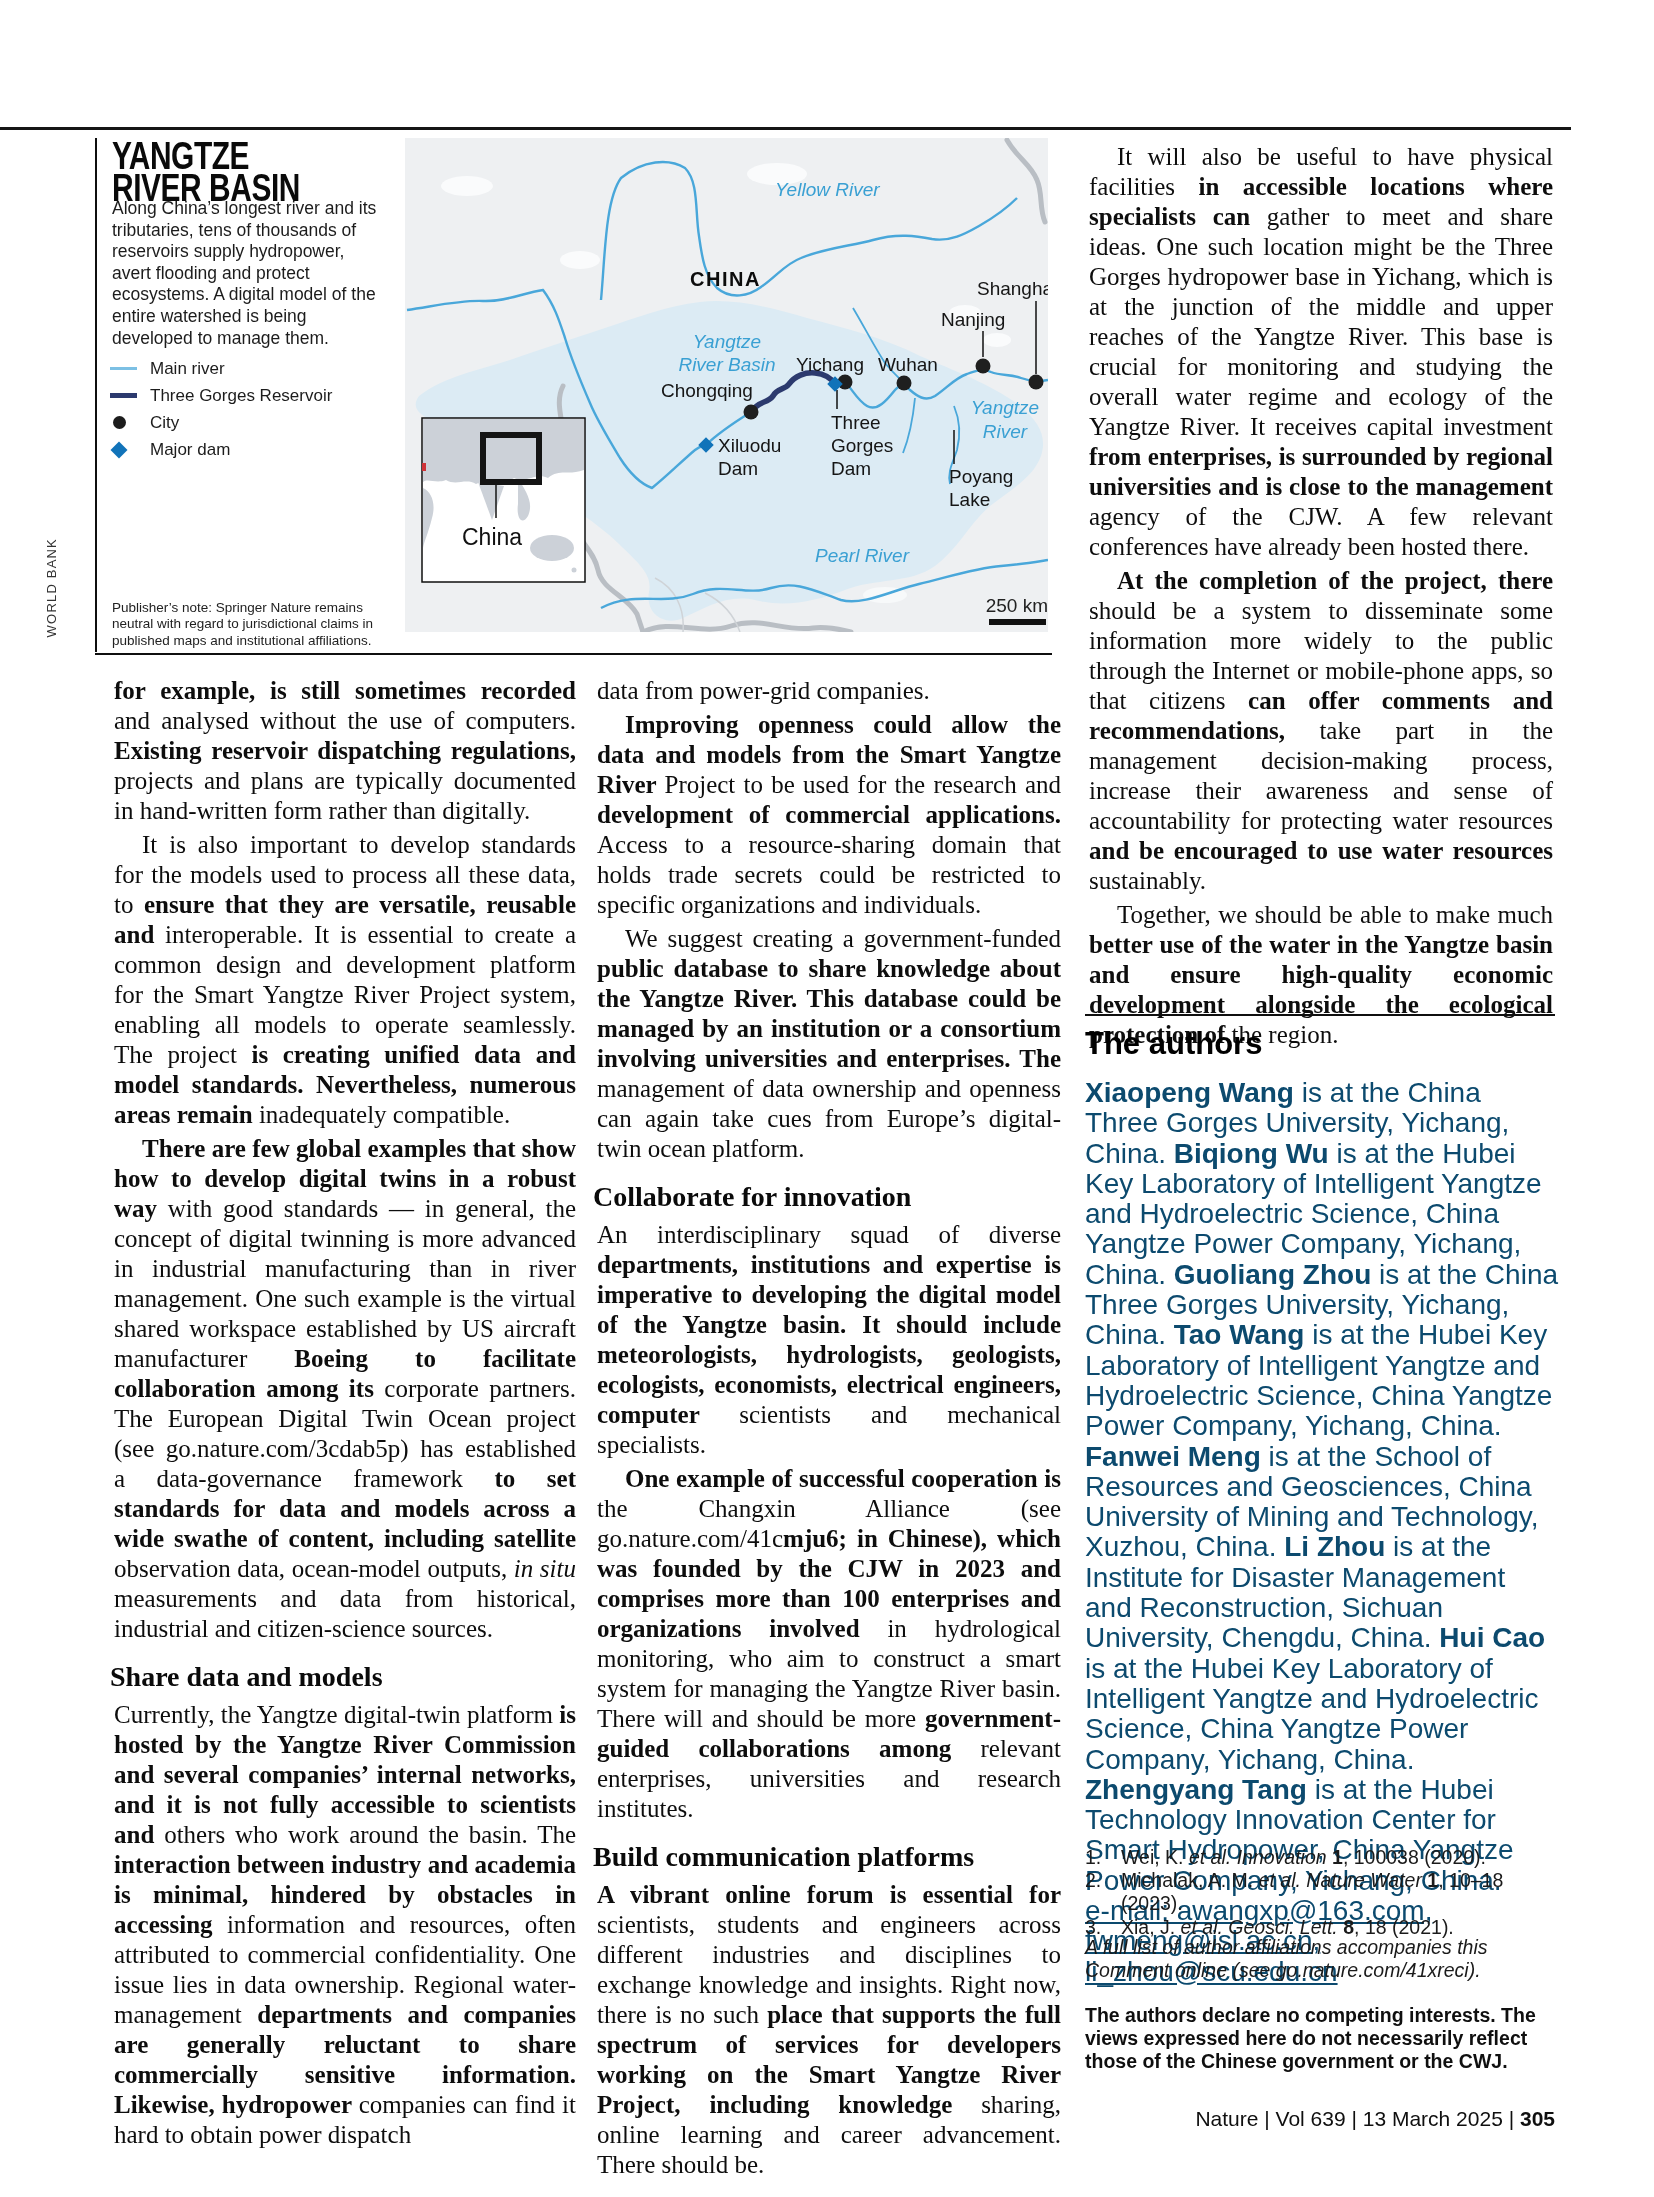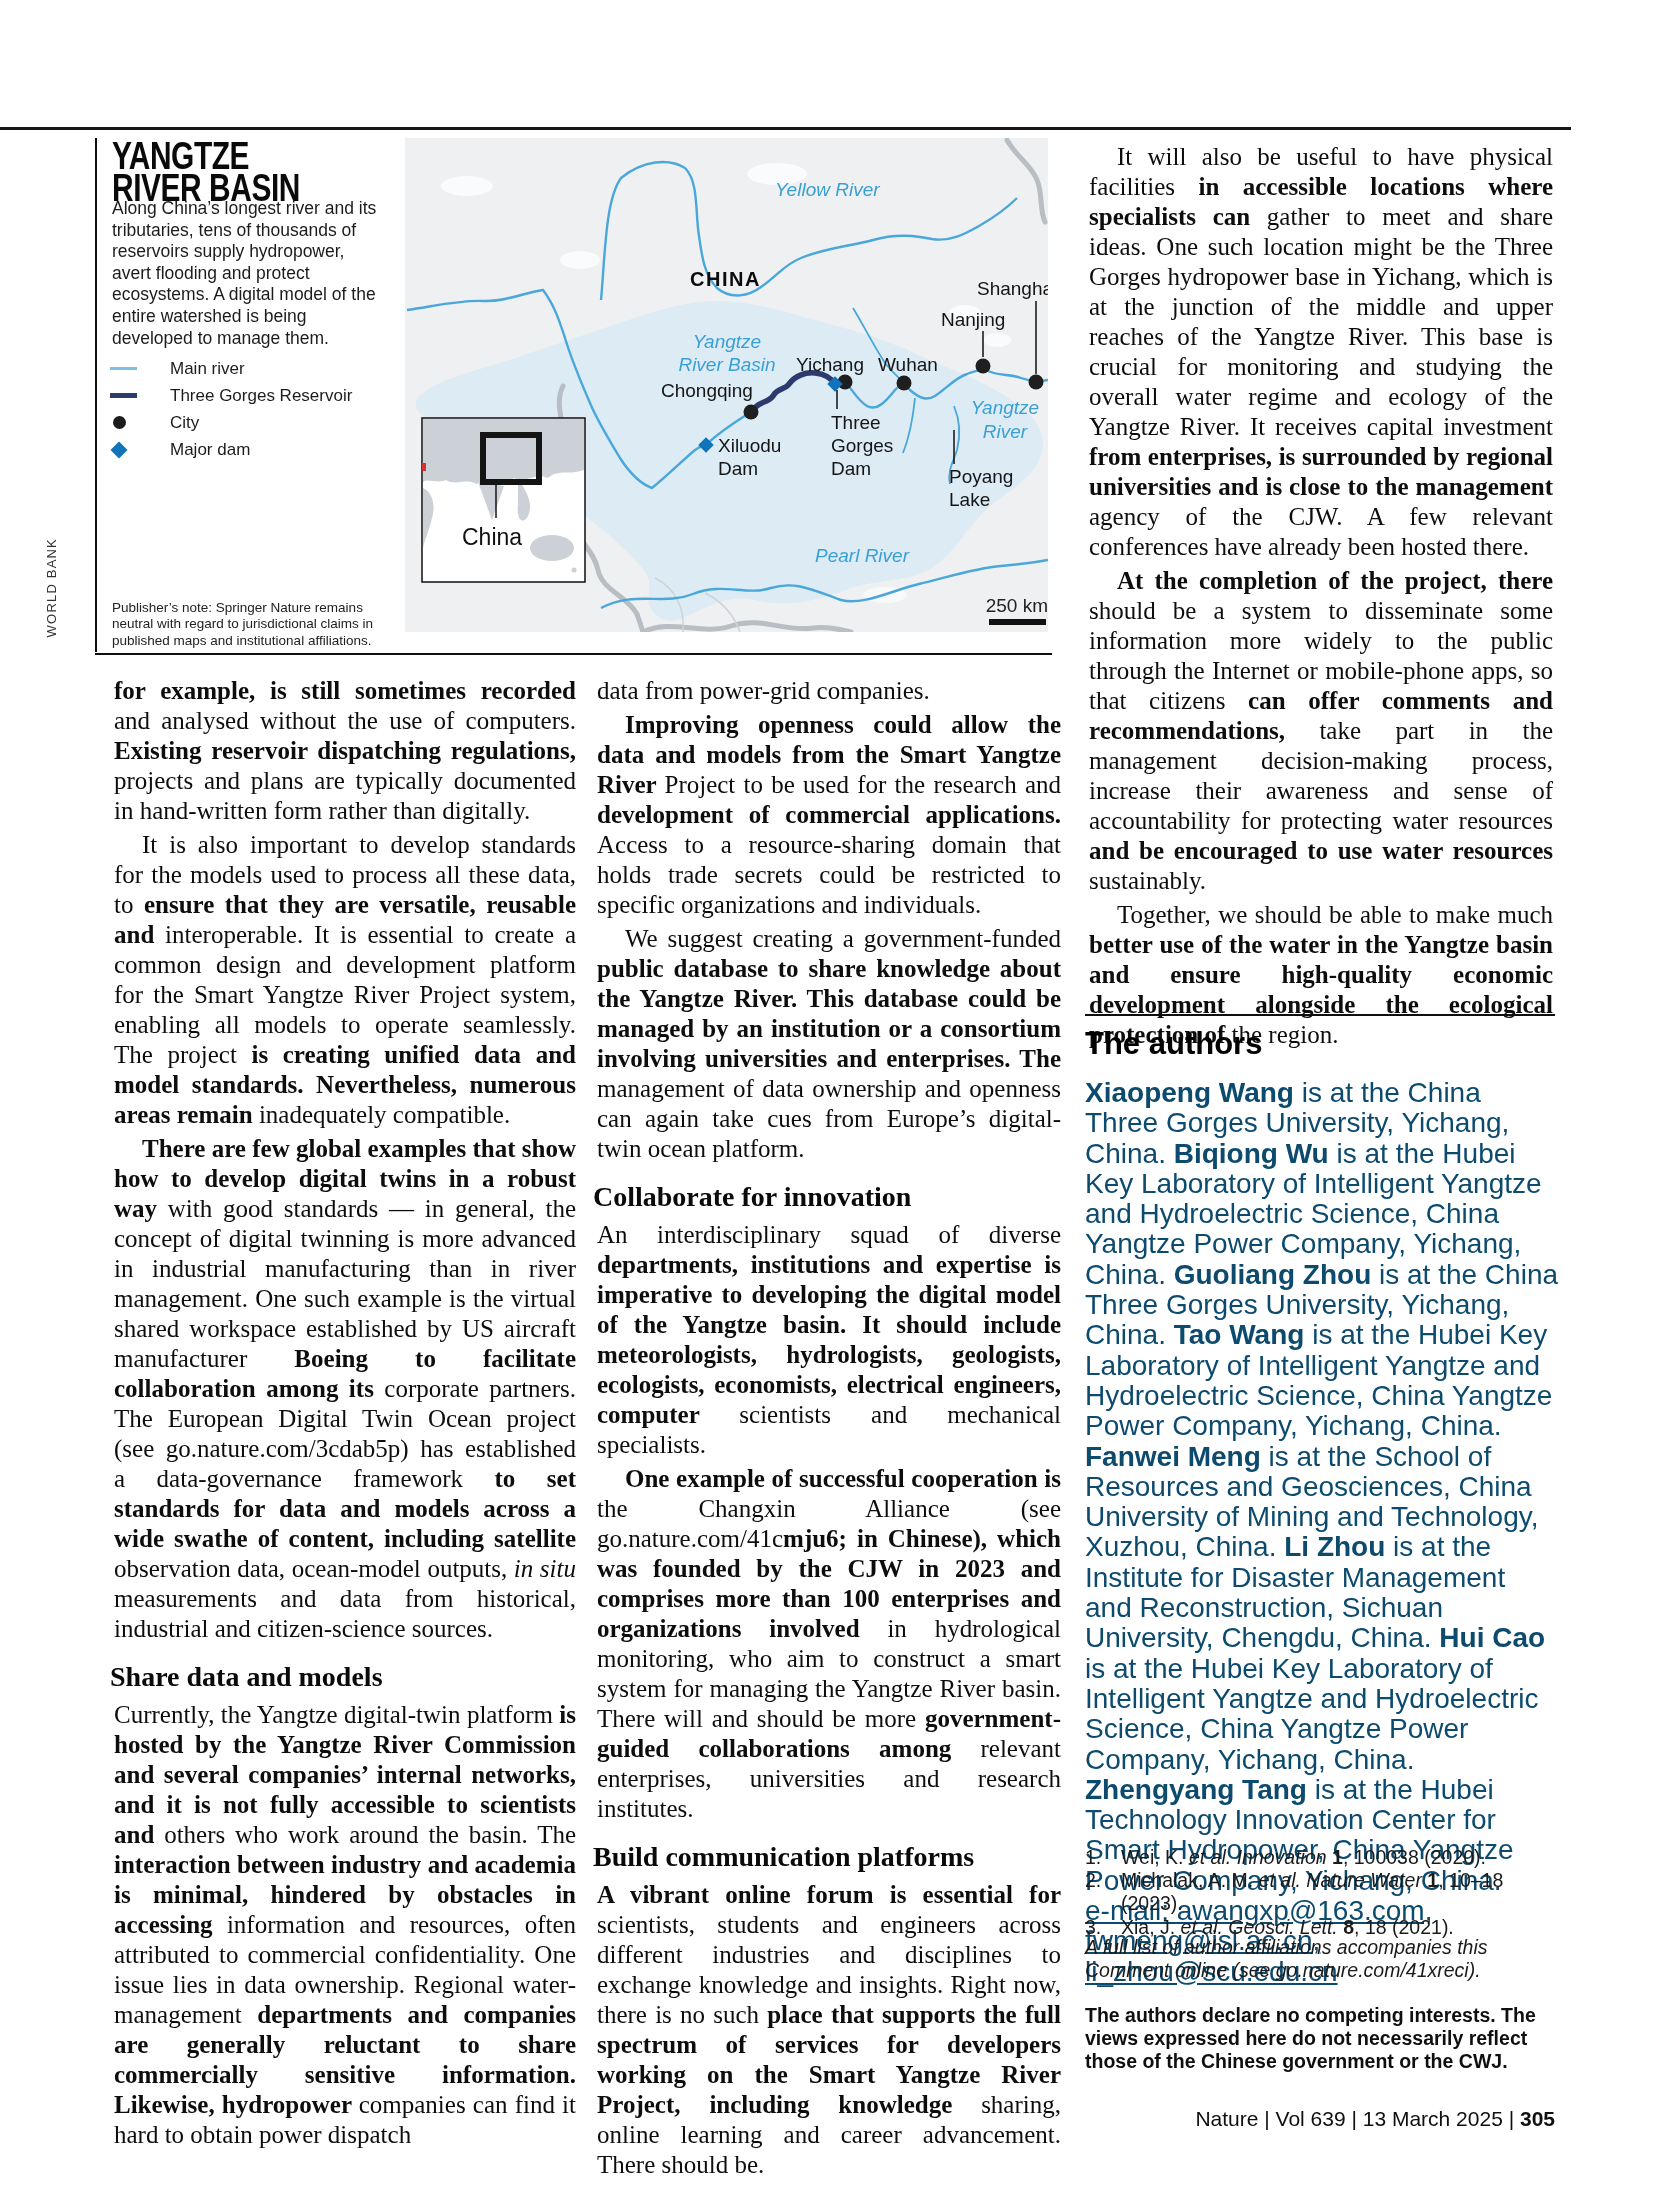--- a/index.html
+++ b/index.html
@@ -7,21 +7,21 @@
         font-family:"Liberation Sans",sans-serif;color:#111;}
   .top-rule{position:absolute;left:0;top:127px;width:1571px;height:3px;background:#161616;}
   .vrule{position:absolute;left:95px;top:138px;width:2px;height:514px;background:#0f0f0f;}
   .info-rule{position:absolute;left:95px;top:653px;width:957px;height:2px;background:#0f0f0f;}
   .credit{position:absolute;left:44px;top:538px;writing-mode:vertical-rl;transform:rotate(180deg);
           font-size:13px;letter-spacing:1.2px;color:#333;}
   .ig-title{position:absolute;left:112px;top:139px;font-weight:bold;font-size:34px;line-height:28px;
             letter-spacing:-0.5px;transform:scale(0.88,1.14);transform-origin:0 0;color:#0a0a0a;}
   .ig-desc{position:absolute;left:112px;top:198px;width:276px;font-size:17.5px;line-height:21.6px;color:#1c1c1c;}
   .legend{position:absolute;left:110px;top:355px;}
-  .lg-row{display:flex;align-items:center;height:27px;gap:20px;}
+  .lg-row{display:flex;align-items:center;height:27px;}
   .lg-swatch{width:32px;display:flex;align-items:center;}
   .sw-line{width:27px;height:2.5px;background:#7cc0e4;}
   .sw-line.dark{height:5px;background:#2c3a6e;}
   .sw-dot{width:13px;height:13px;border-radius:50%;background:#1c1c1c;margin-left:3px;}
   .sw-diamond{width:12px;height:12px;background:#1173b9;transform:rotate(45deg);margin-left:3px;}
   .lg-label{font-size:17px;color:#1c1c1c;margin-left:8px;white-space:nowrap;}
   .pub-note{position:absolute;left:112px;top:556px;width:292px;font-size:13.5px;line-height:16.4px;color:#222;margin-top:44px;}
   .map-wrap{position:absolute;left:405px;top:138px;width:643px;height:494px;}
   .map-wrap svg text{font-family:"Liberation Sans",sans-serif;}
   .map-label{font-size:19px;fill:#151515;}

